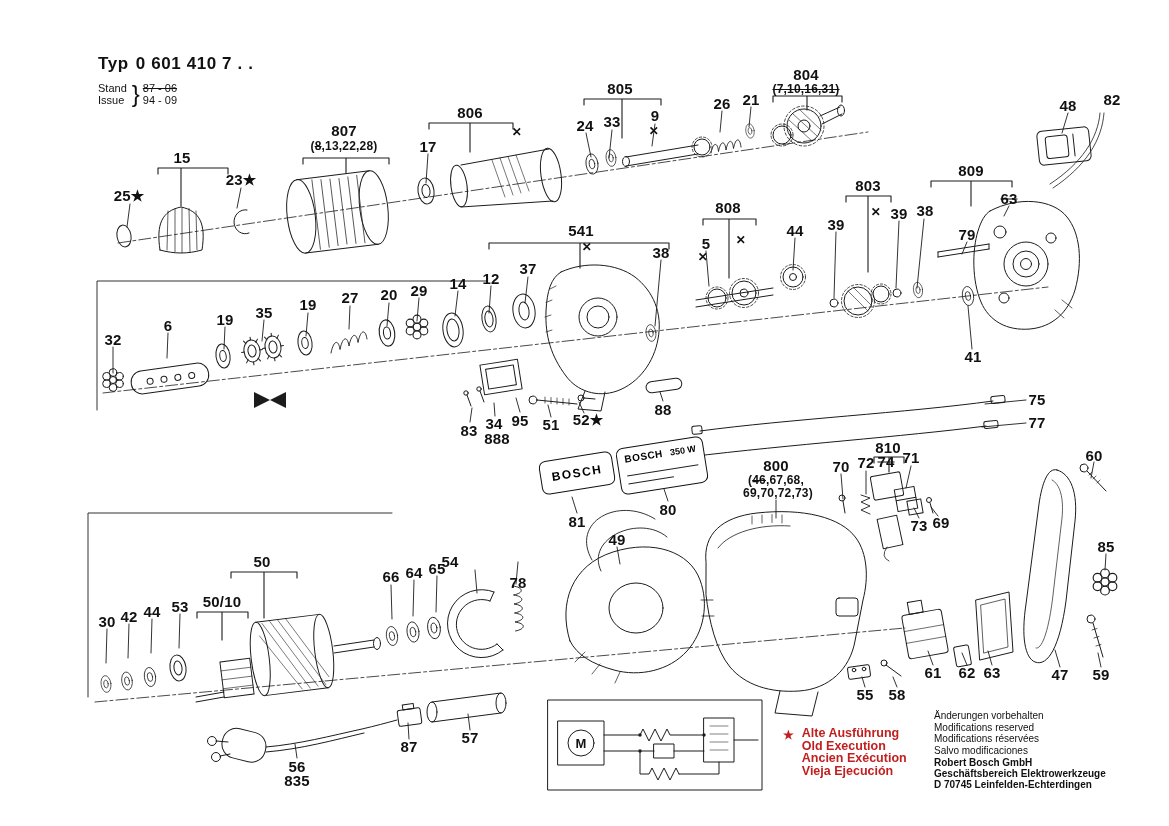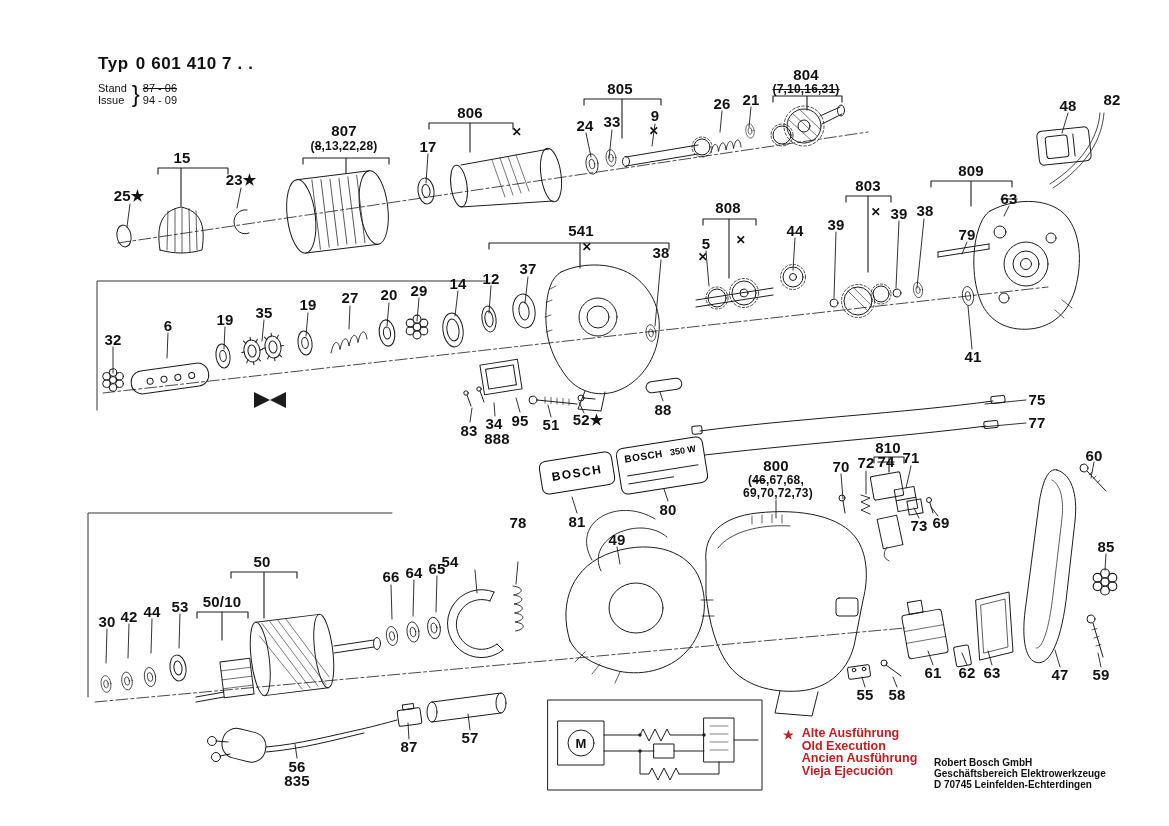--- a/index.html
+++ b/index.html
@@ -431,21 +431,21 @@
       <div class="plabel" style="left: 841px; top: 466px;">70</div>
       <div class="plabel" style="left: 866px; top: 462px;">72</div>
       <div class="plabel" style="left: 911px; top: 457px;">71</div>
       <div class="plabel" style="left: 1094px; top: 455px;">60</div>
       <div class="plabel" style="left: 776px; top: 465px;">800</div>
       <div class="plabel" style="left: 776px; top: 480px; font-size: 12px;"><span>(</span><span class="strike">46</span><span>,67,68,</span></div>
       <div class="plabel" style="left: 778px; top: 493px; font-size: 12px;">69,70,72,73)</div>
       <div class="plabel" style="left: 919px; top: 525px;">73</div>
       <div class="plabel" style="left: 941px; top: 522px;">69</div>
       <div class="plabel" style="left: 617px; top: 539px;">49</div>
-      <div class="plabel" style="left: 518px; top: 522px;">78</div>
+      <div class="plabel" style="left: 518px; top: 582px;">78</div>
       <div class="plabel" style="left: 450px; top: 561px;">54</div>
       <div class="plabel" style="left: 437px; top: 568px;">65</div>
       <div class="plabel" style="left: 414px; top: 572px;">64</div>
       <div class="plabel" style="left: 391px; top: 576px;">66</div>
       <div class="plabel" style="left: 262px; top: 561px;">50</div>
       <div class="plabel" style="left: 222px; top: 601px;">50/10</div>
       <div class="plabel" style="left: 180px; top: 606px;">53</div>
       <div class="plabel" style="left: 152px; top: 611px;">44</div>
       <div class="plabel" style="left: 129px; top: 616px;">42</div>
       <div class="plabel" style="left: 107px; top: 621px;">30</div>
@@ -490,24 +490,30 @@
     <span class="sticker-watt">350 W</span>
     <span class="sticker-line l1"></span>
     <span class="sticker-line l2"></span>
   </div>
 
   <div class="legend" style="color: rgb(194, 32, 32);">
     <span class="legend-star">★</span>
     <div class="legend-lines">
       <div>Alte Ausführung</div>
       <div>Old Execution</div>
-      <div>Ancien Ausführung</div>
+      <div>Ancien Exécution</div>
       <div>Vieja Ejecución</div>
     </div>
   </div>
 
+  <div class="disclaimer">
+    <div>Änderungen vorbehalten</div>
+    <div>Modifications reserved</div>
+    <div>Modifications réservées</div>
+    <div>Salvo modificaciones</div>
+  </div>
   <div class="company">
     <div>Robert Bosch GmbH</div>
     <div>Geschäftsbereich Elektrowerkzeuge</div>
     <div>D 70745 Leinfelden-Echterdingen</div>
   </div>
 
 </div>
 
 </body></html>

